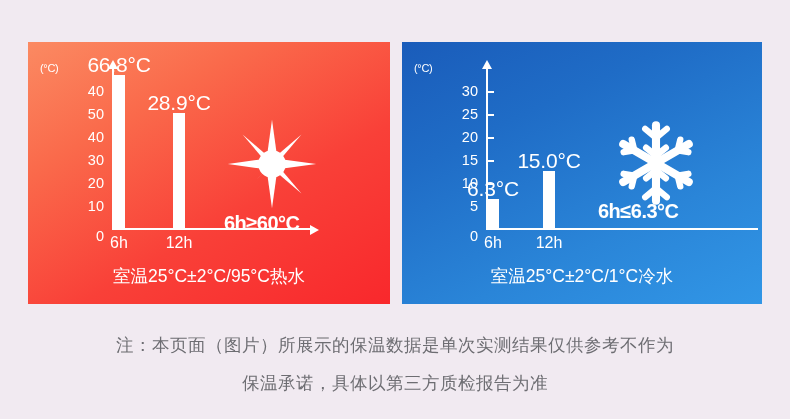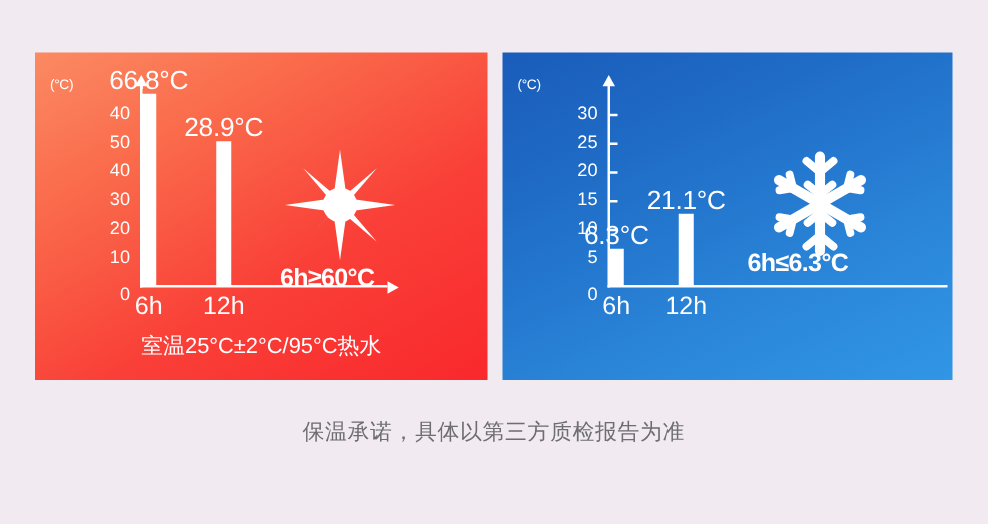--- a/index.html
+++ b/index.html
@@ -98,21 +98,21 @@
     position: absolute;
     color: #ffffff;
     font-size: 21px;
     white-space: nowrap;
     transform: translateX(-50%);
     letter-spacing: -0.2px;
   }
   .x-label {
     position: absolute;
     color: #ffffff;
-    font-size: 20px;
+    font-size: 16px;
     white-space: nowrap;
     transform: translateX(-50%);
   }
 
   
   .headline {
     position: absolute;
     color: #ffffff;
     font-size: 20px;
     font-weight: bold;
@@ -244,21 +244,21 @@
       <span class="y-label" style="left:50px; top:87px;">20</span>
       <span class="y-label" style="left:50px; top:110px;">15</span>
       <span class="y-label" style="left:50px; top:133px;">10</span>
       <span class="y-label" style="left:50px; top:156px;">5</span>
       <span class="y-label" style="left:50px; top:186px;">0</span>
 
       <div class="bar" style="left:85px; top:157px; height:29px;"></div>
       <div class="bar" style="left:141px; top:129px; height:57px;"></div>
 
       <span class="bar-value" style="left:91px; top:135px;">6.3°C</span>
-      <span class="bar-value" style="left:147px; top:107px;">21.1°C</span>
+      <span class="bar-value" style="left:147px; top:107px;">15.0°C</span>
 
       <span class="x-label" style="left:91px; top:192px;">6h</span>
       <span class="x-label" style="left:147px; top:192px;">12h</span>
     </div>
 
     <div class="icon-wrap" style="left:206px;">
       <svg width="92" height="90" viewBox="0 0 100 100" aria-hidden="true">
         <g stroke="#ffffff" stroke-width="9" stroke-linecap="round" fill="none">
           <line x1="50" y1="8" x2="50" y2="92"></line>
           <line x1="13.6" y1="29" x2="86.4" y2="71"></line>
@@ -286,19 +286,21 @@
           <line x1="74" y1="36" x2="77" y2="24"></line>
 
           <line x1="26" y1="64" x2="14" y2="62"></line>
           <line x1="26" y1="64" x2="23" y2="76"></line>
         </g>
       </svg>
     </div>
 
     <div class="headline hl-cold">6h≤6.3°C</div>
 
+    <div class="caption">室温25°C±2°C/1°C冷水</div>
   </div>
 
 </div>
 
 <div class="note">
+  <span class="note-line">注：本页面（图片）所展示的保温数据是单次实测结果仅供参考不作为</span>
   <span class="note-line">保温承诺，具体以第三方质检报告为准</span>
 </div>
 
 </body></html>

